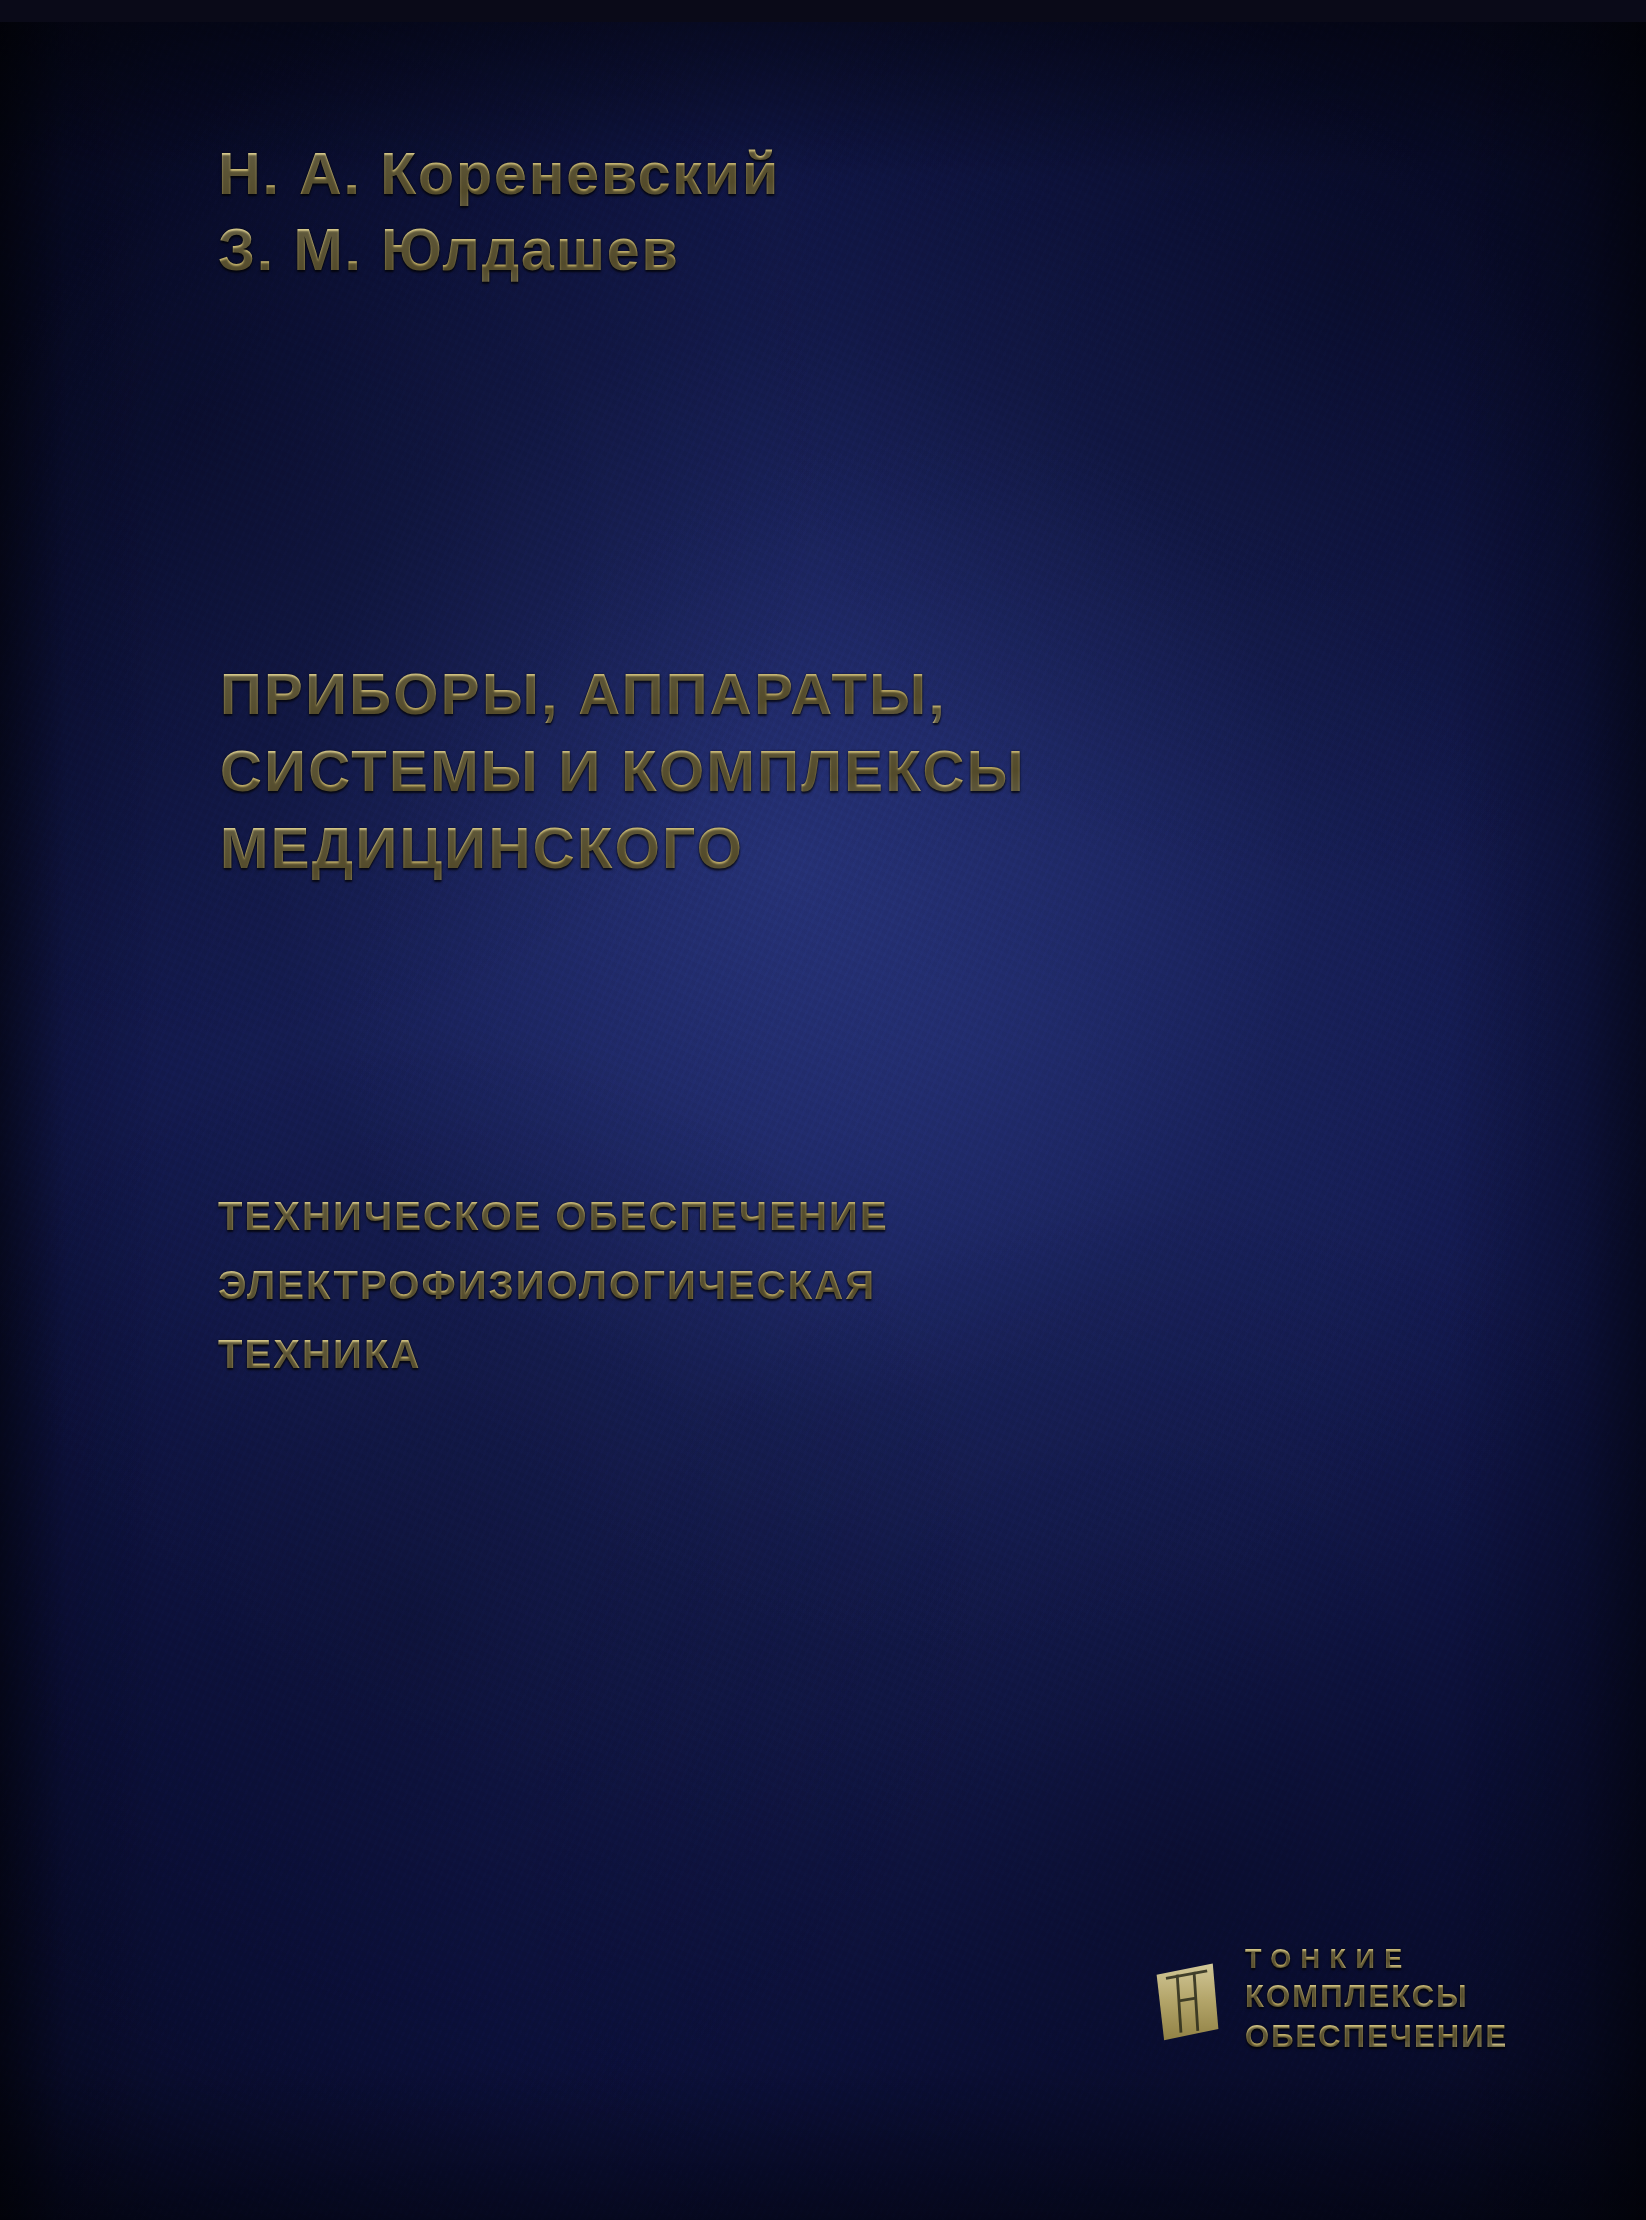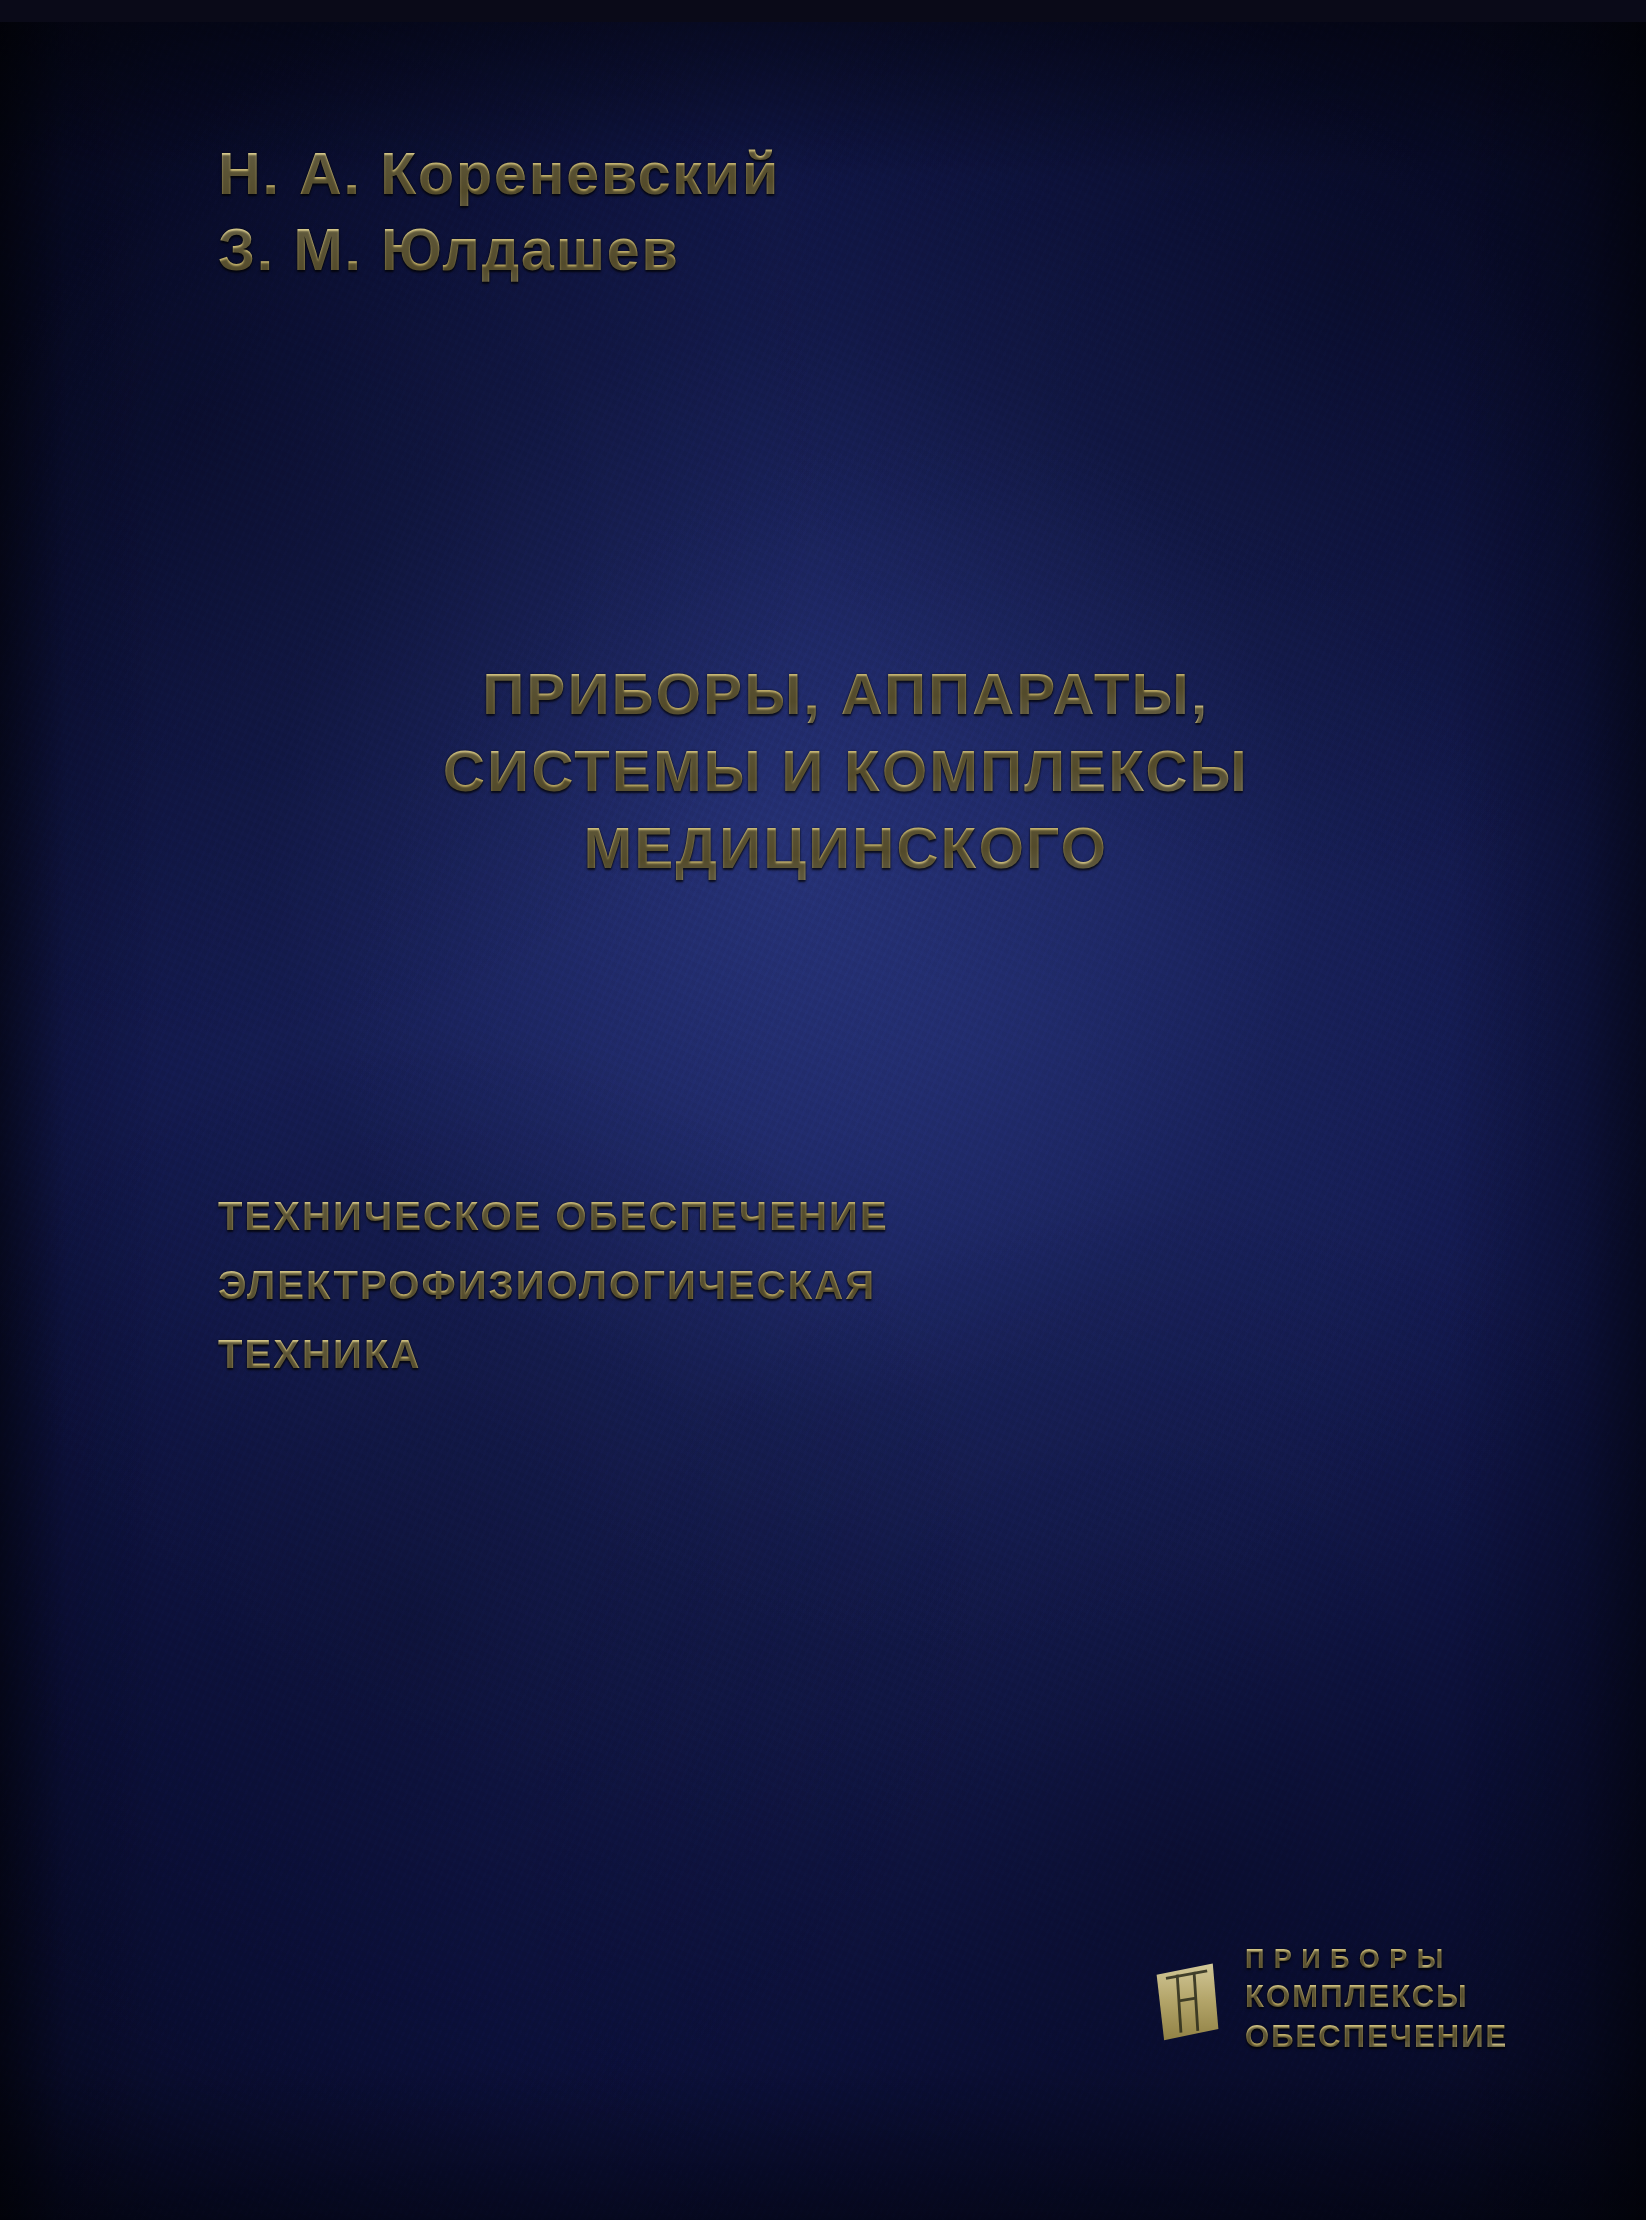--- a/index.html
+++ b/index.html
@@ -77,21 +77,20 @@
     letter-spacing: 1.9px;
     line-height: 1.28;
     white-space: pre;
   }
 
   .title-block {
     position: absolute;
     left: 220px;
     top: 633px;
     width: 1252px;
-    text-align: center;
   }
   .title-line {
     font-size: 58px;
     font-weight: bold;
     letter-spacing: 2.4px;
     line-height: 1.33;
     text-transform: uppercase;
     white-space: pre;
   }
 
@@ -181,21 +180,21 @@
         </defs>
         <polygon points="6,22 66,10 72,80 14,92" fill="url(#goldgrad)" opacity="0.92"></polygon>
         <g stroke="#2a2a1a" stroke-width="3" fill="none" opacity="0.85">
           <path d="M16,26 L60,18"></path>
           <path d="M28,22 L32,84"></path>
           <path d="M46,19 L50,82"></path>
           <path d="M30,50 L48,47"></path>
         </g>
       </svg>
       <div class="pub-text">
-        <div class="pub-line-1 gold">ПРИБОРЫ</div>
+        <div class="pub-line-1 gold">ТОНКИЕ</div>
         <div class="pub-line-2 gold">КОМПЛЕКСЫ</div>
         <div class="pub-line-3 gold">ОБЕСПЕЧЕНИЕ</div>
       </div>
     </div>
 
   </div>
 </div>
 
 
 </body></html>

